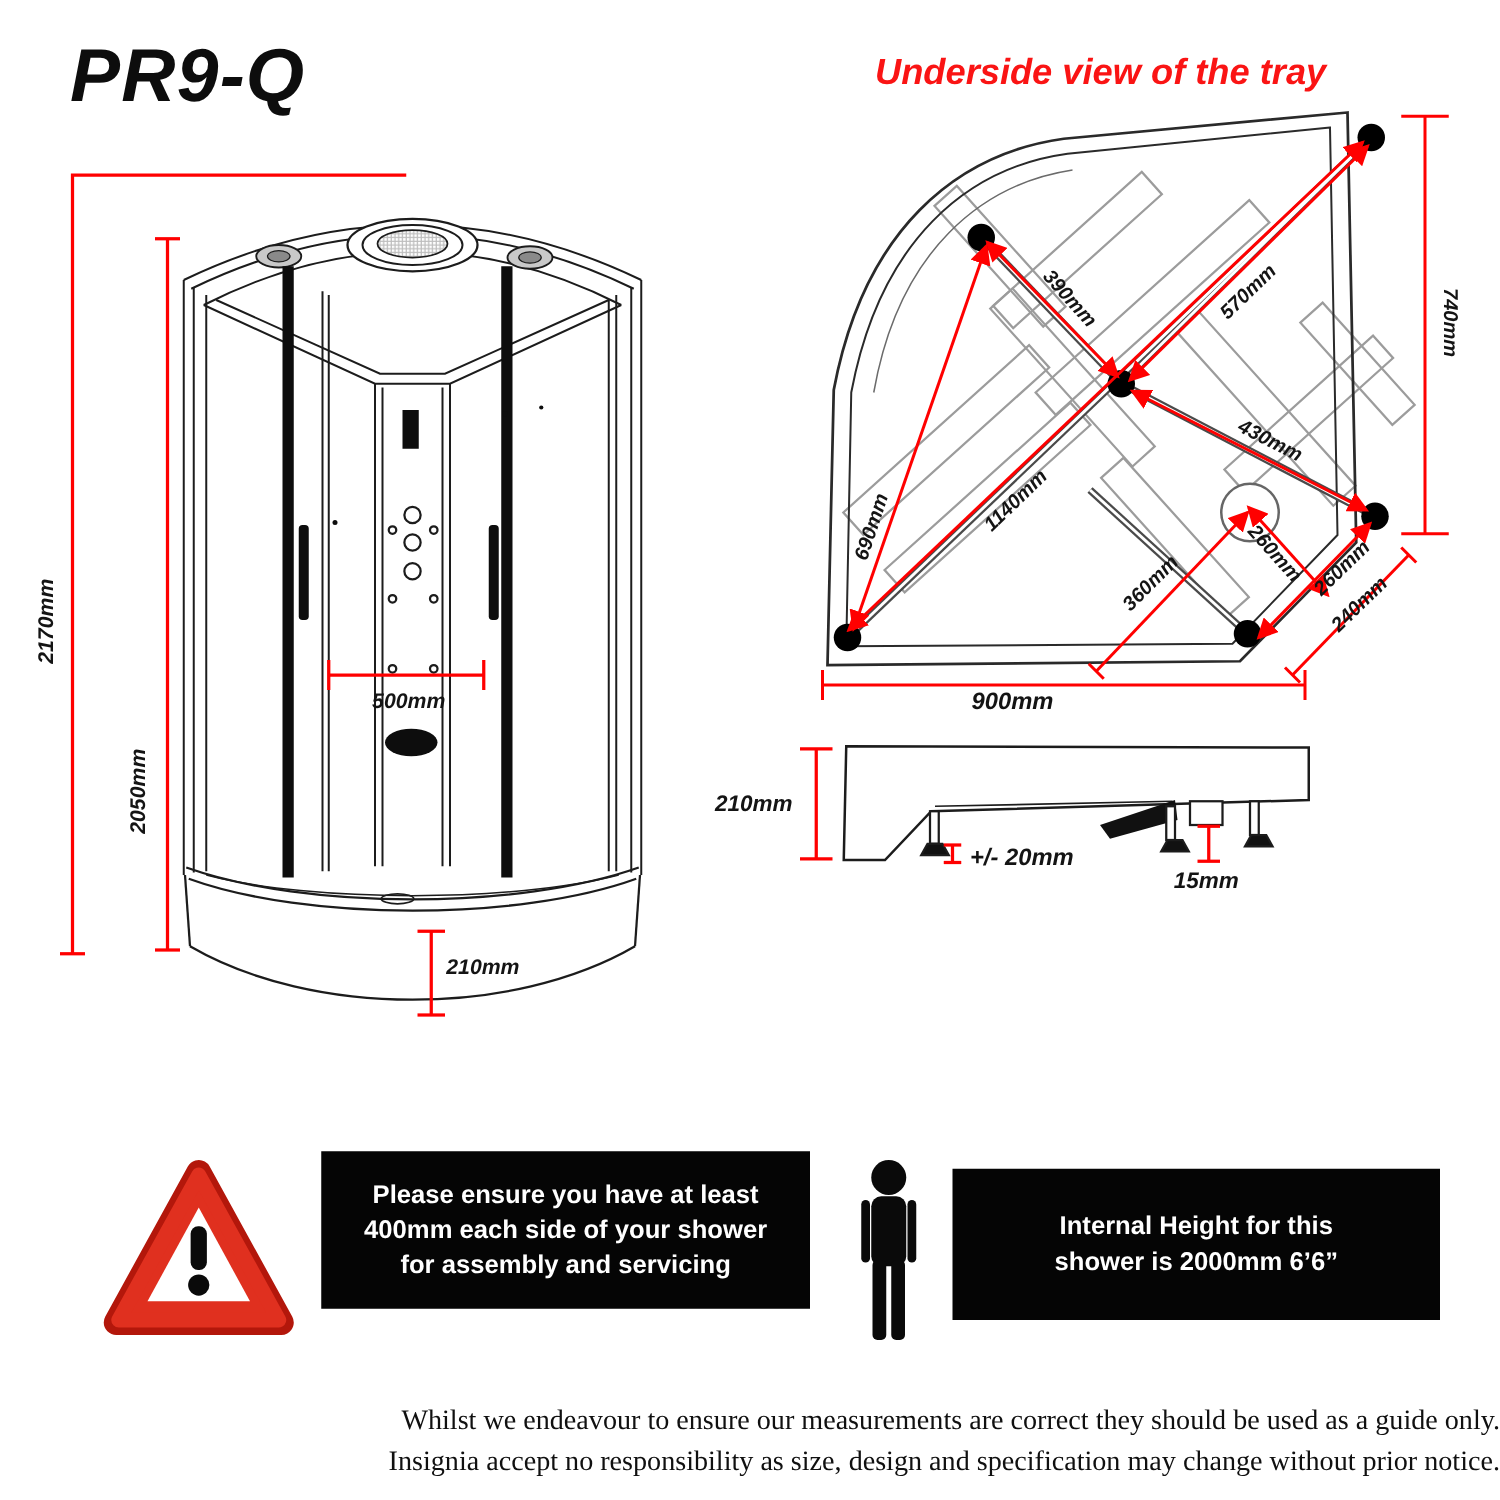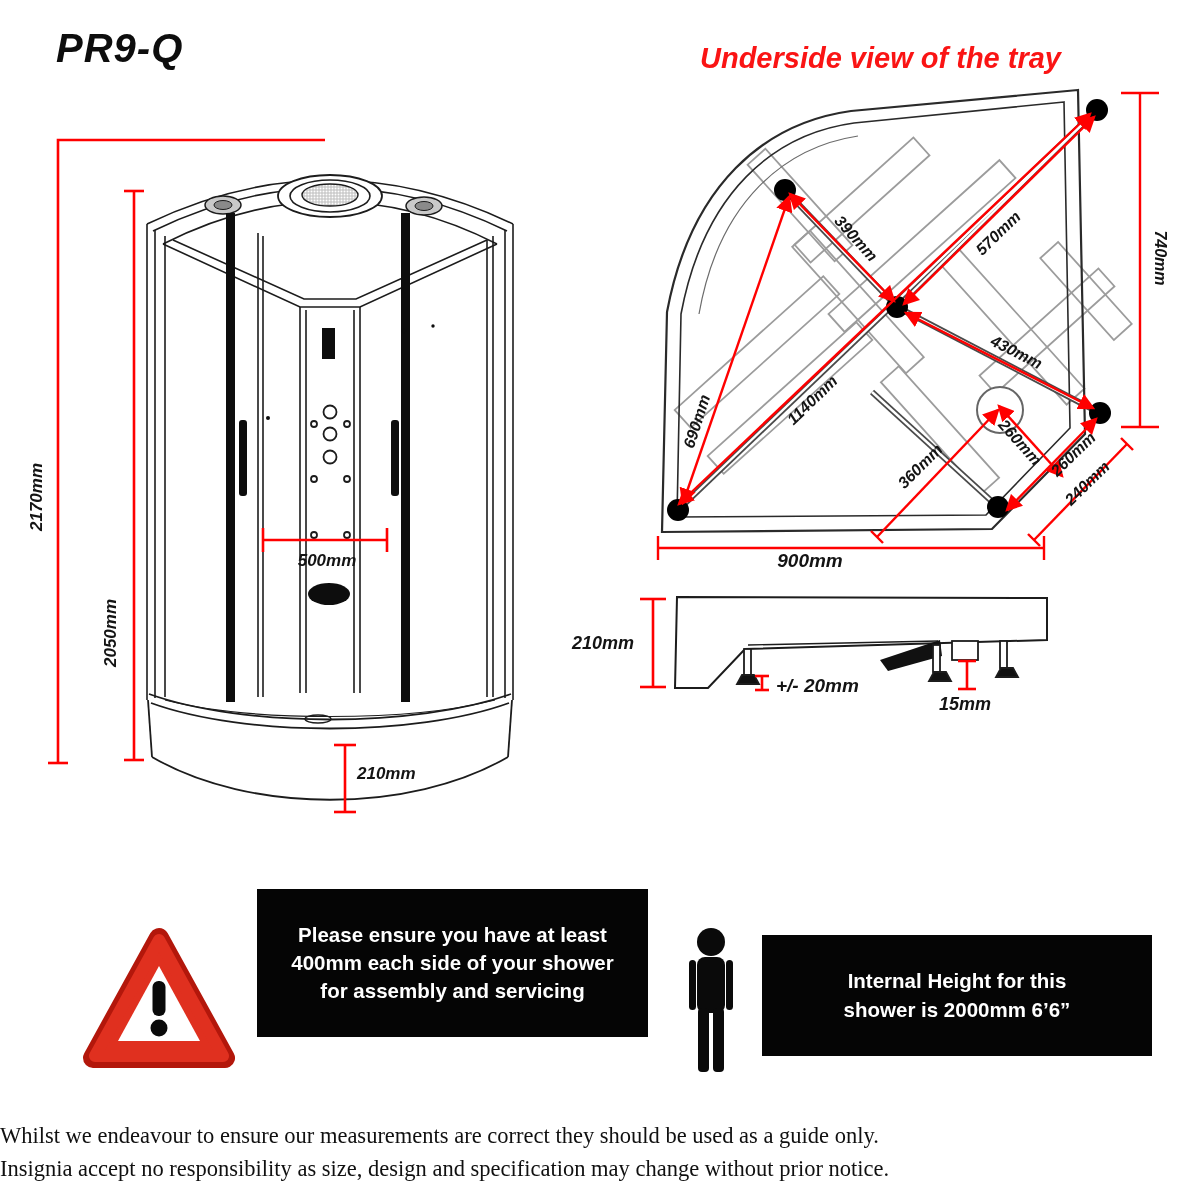--- a/index.html
+++ b/index.html
@@ -1,30 +1,30 @@
 <!DOCTYPE html>
 <html><head>
 <meta charset="utf-8">
 <style>
   html,body{margin:0;padding:0;background:#fff;}
   #page{position:relative;width:1200px;height:1200px;background:#ffffff;overflow:hidden;
         font-family:"Liberation Sans",sans-serif;}
   .abs{position:absolute;}
-  #model-title{left:56px;top:26px;font-size:40px;font-weight:bold;font-style:italic;
+  #model-title{left:56px;top:26px;font-size:60px;font-weight:bold;font-style:italic;
       color:#0d0d0d;letter-spacing:1px;}
   #tray-heading{left:700px;top:42px;width:430px;text-align:left;font-size:29px;
       font-style:italic;font-weight:600;color:#fa1414;}
   svg text{font-family:"Liberation Sans",sans-serif;}
   .dim-label{font-size:16px;font-weight:bold;font-style:italic;fill:#141414;}
   .dim-label-lg{font-size:19px;font-weight:bold;font-style:italic;fill:#141414;}
   .notice-box{background:#050505;color:#ffffff;display:flex;align-items:center;
       justify-content:center;text-align:center;font-weight:bold;font-size:20.5px;line-height:1.38;}
   .notice-box .txt{max-width:345px;}
   #notice-box-2 .txt{max-width:268px;}
-  #footer-text{left:0;top:1120px;width:1200px;text-align:left;
+  #footer-text{left:0;top:1120px;width:1200px;text-align:right;
       font-family:"Liberation Serif",serif;font-size:22.5px;color:#101010;line-height:1.45;}
 </style>
 </head>
 <body>
 
 <div id="page">
 
   <div class="abs" id="model-title">PR9-Q</div>
   <div class="abs" id="tray-heading">Underside view of the tray</div>
 
@@ -246,21 +246,21 @@
   </svg>
 
   <svg class="abs" style="left:82px;top:922px" width="154" height="154" viewBox="0 0 154 154">
     <path d="M77,16 L143,136 L11,136 Z" fill="#b3170b" stroke="#b3170b" stroke-width="20" stroke-linejoin="round"></path>
     <path d="M77,18 L141,134 L13,134 Z" fill="#e0301f" stroke="#e0301f" stroke-width="12" stroke-linejoin="round"></path>
     <path d="M77,44 L118,119 L36,119 Z" fill="#ffffff"></path>
     <rect x="70.5" y="59" width="13" height="35" rx="6" fill="#0a0a0a"></rect>
     <circle cx="77" cy="106" r="8.5" fill="#0a0a0a"></circle>
   </svg>
 
-  <div class="abs notice-box" style="left:257px;top:889px;width:391px;height:148px">
+  <div class="abs notice-box" style="left:257px;top:921px;width:391px;height:126px">
     <div class="txt">Please ensure you have at least 400mm each side of your shower for assembly and servicing</div>
   </div>
 
   <svg class="abs" style="left:678px;top:924px" width="66" height="152" viewBox="0 0 66 152">
     <g fill="#0a0a0a">
       <circle cx="33" cy="18" r="14"></circle>
       <rect x="19" y="33" width="28" height="56" rx="8"></rect>
       <rect x="11" y="36" width="7" height="50" rx="3.5"></rect>
       <rect x="48" y="36" width="7" height="50" rx="3.5"></rect>
       <rect x="20" y="84" width="11" height="64" rx="4"></rect>

